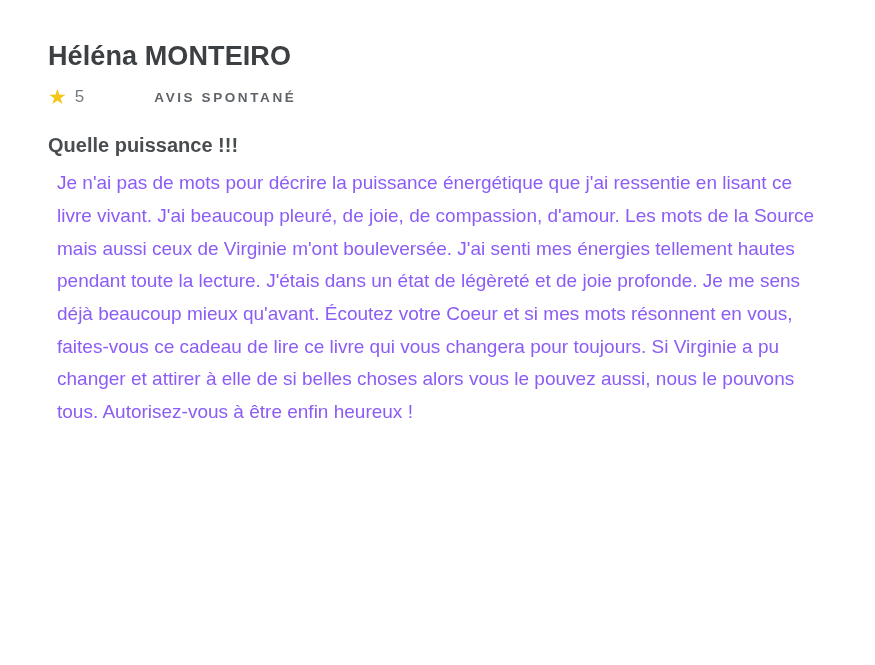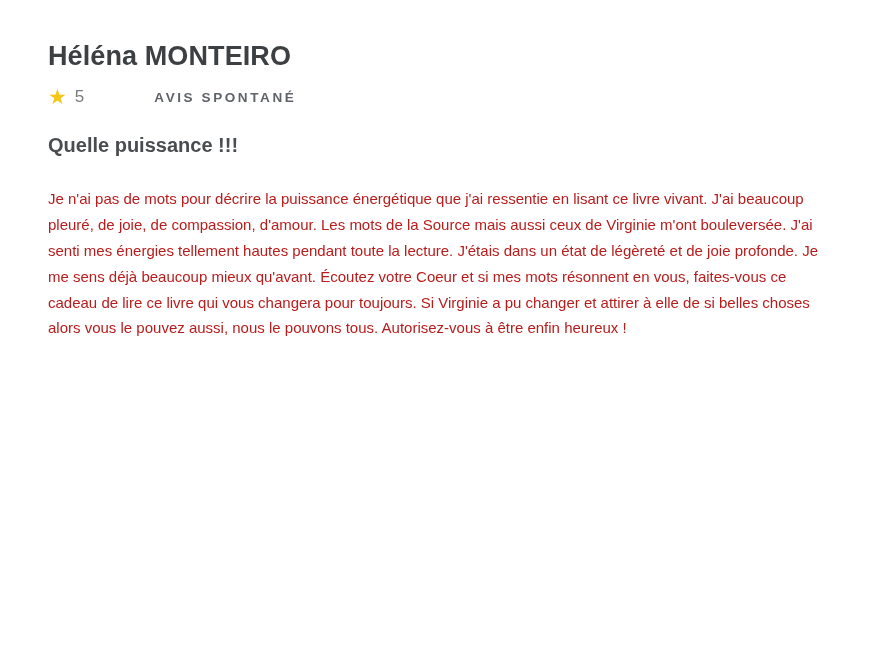--- a/index.html
+++ b/index.html
@@ -54,28 +54,28 @@
     font-weight: bold;
     color: #5f6368;
     letter-spacing: 2.6px;
     text-transform: uppercase;
     margin-left: 40px;
   }
   .review-title {
     font-size: 20px;
     font-weight: bold;
     color: #4a4d50;
-    margin: 0 0 28px 0;
+    margin: 0 0 8px 0;
     line-height: 1.3;
   }
   .review-body {
-    font-size: 15px;
-    color: #b91c1c;
+    font-size: 19px;
+    color: #8b5cf6;
     line-height: 1.72;
-    margin: 0;
+    margin: 9px;
     max-width: 780px;
     white-space: pre-wrap;
   }
 </style>
 </head>
 <body>
 
 <div class="review-card">
 
   <h1 class="reviewer-name">Héléna MONTEIRO</h1>

